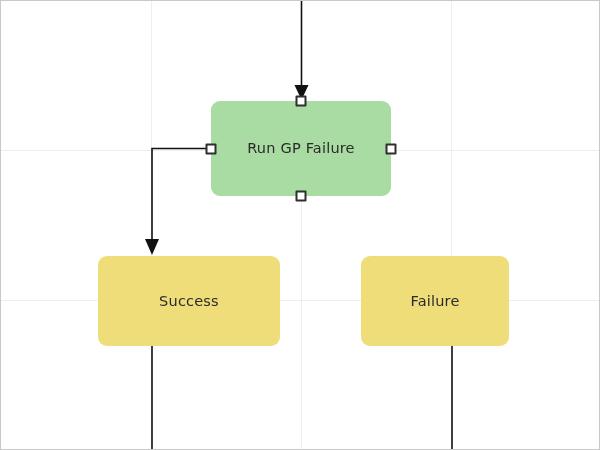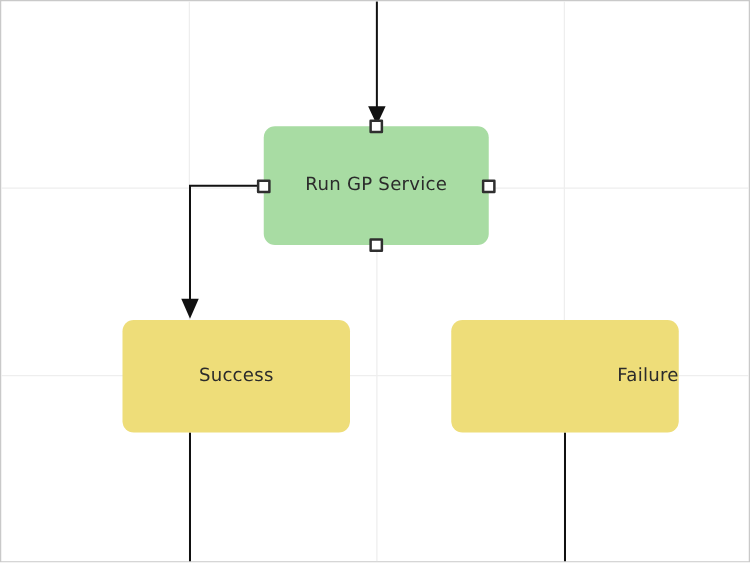--- a/index.html
+++ b/index.html
@@ -149,28 +149,28 @@
     <g>
       <path class="edge-path" d="M 151 345 L 151 450"></path>
     </g>
 
     <g>
       <path class="edge-path" d="M 451 345 L 451 450"></path>
     </g>
   </svg>
 
   <div class="node node-process" style="left:210px; top:100px; width:180px; height:95px;">
-    <span class="node-label">Run GP Service</span>
+    <span class="node-label">Run GP Failure</span>
     <span class="handle handle-top"></span>
     <span class="handle handle-right"></span>
     <span class="handle handle-bottom"></span>
     <span class="handle handle-left"></span>
   </div>
 
   <div class="node node-terminal" style="left:60px; top:255px; width:182px; height:90px;margin-left:37px;">
     <span class="node-label">Success</span>
   </div>
 
-  <div class="node node-terminal" style="left:360px; top:255px; width:182px; height:90px;justify-content:flex-end;">
+  <div class="node node-terminal" style="left:360px; top:255px; width:148px; height:90px;">
     <span class="node-label">Failure</span>
   </div>
 
 </div>
 
 </body></html>

